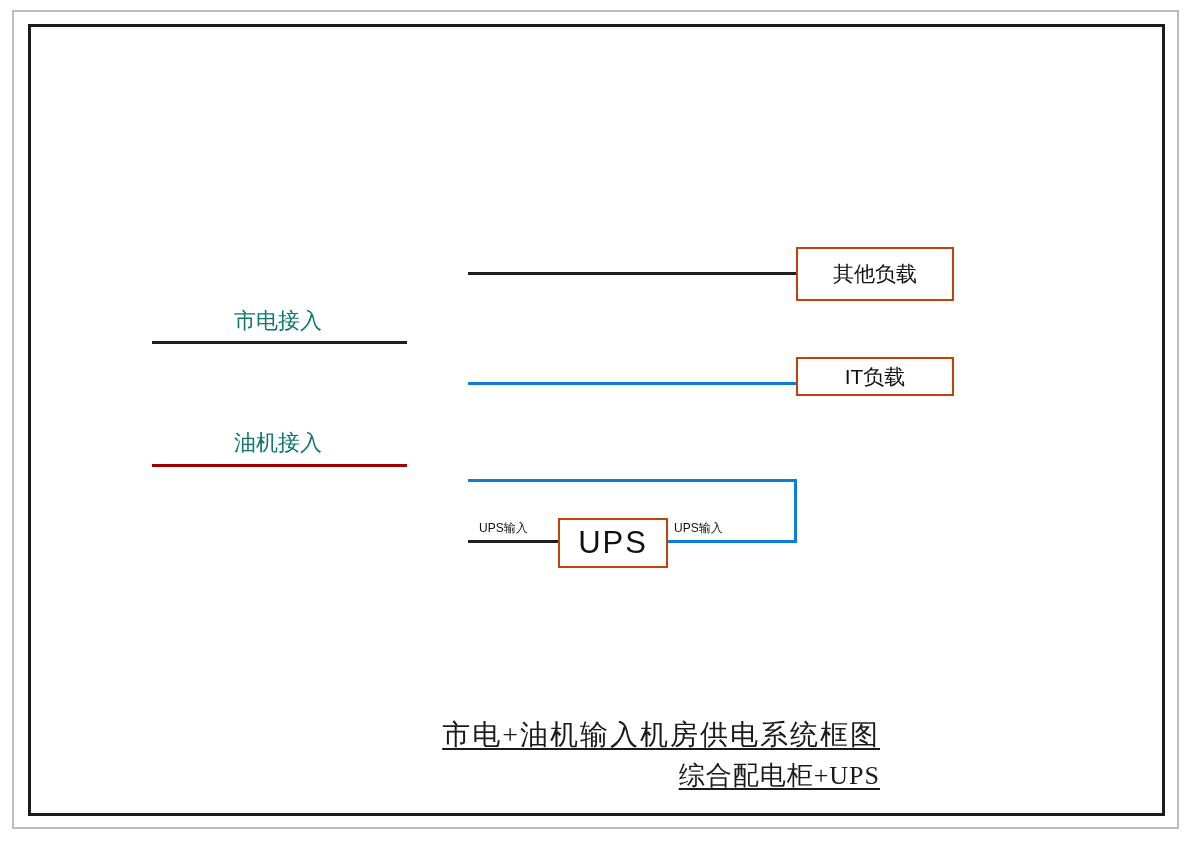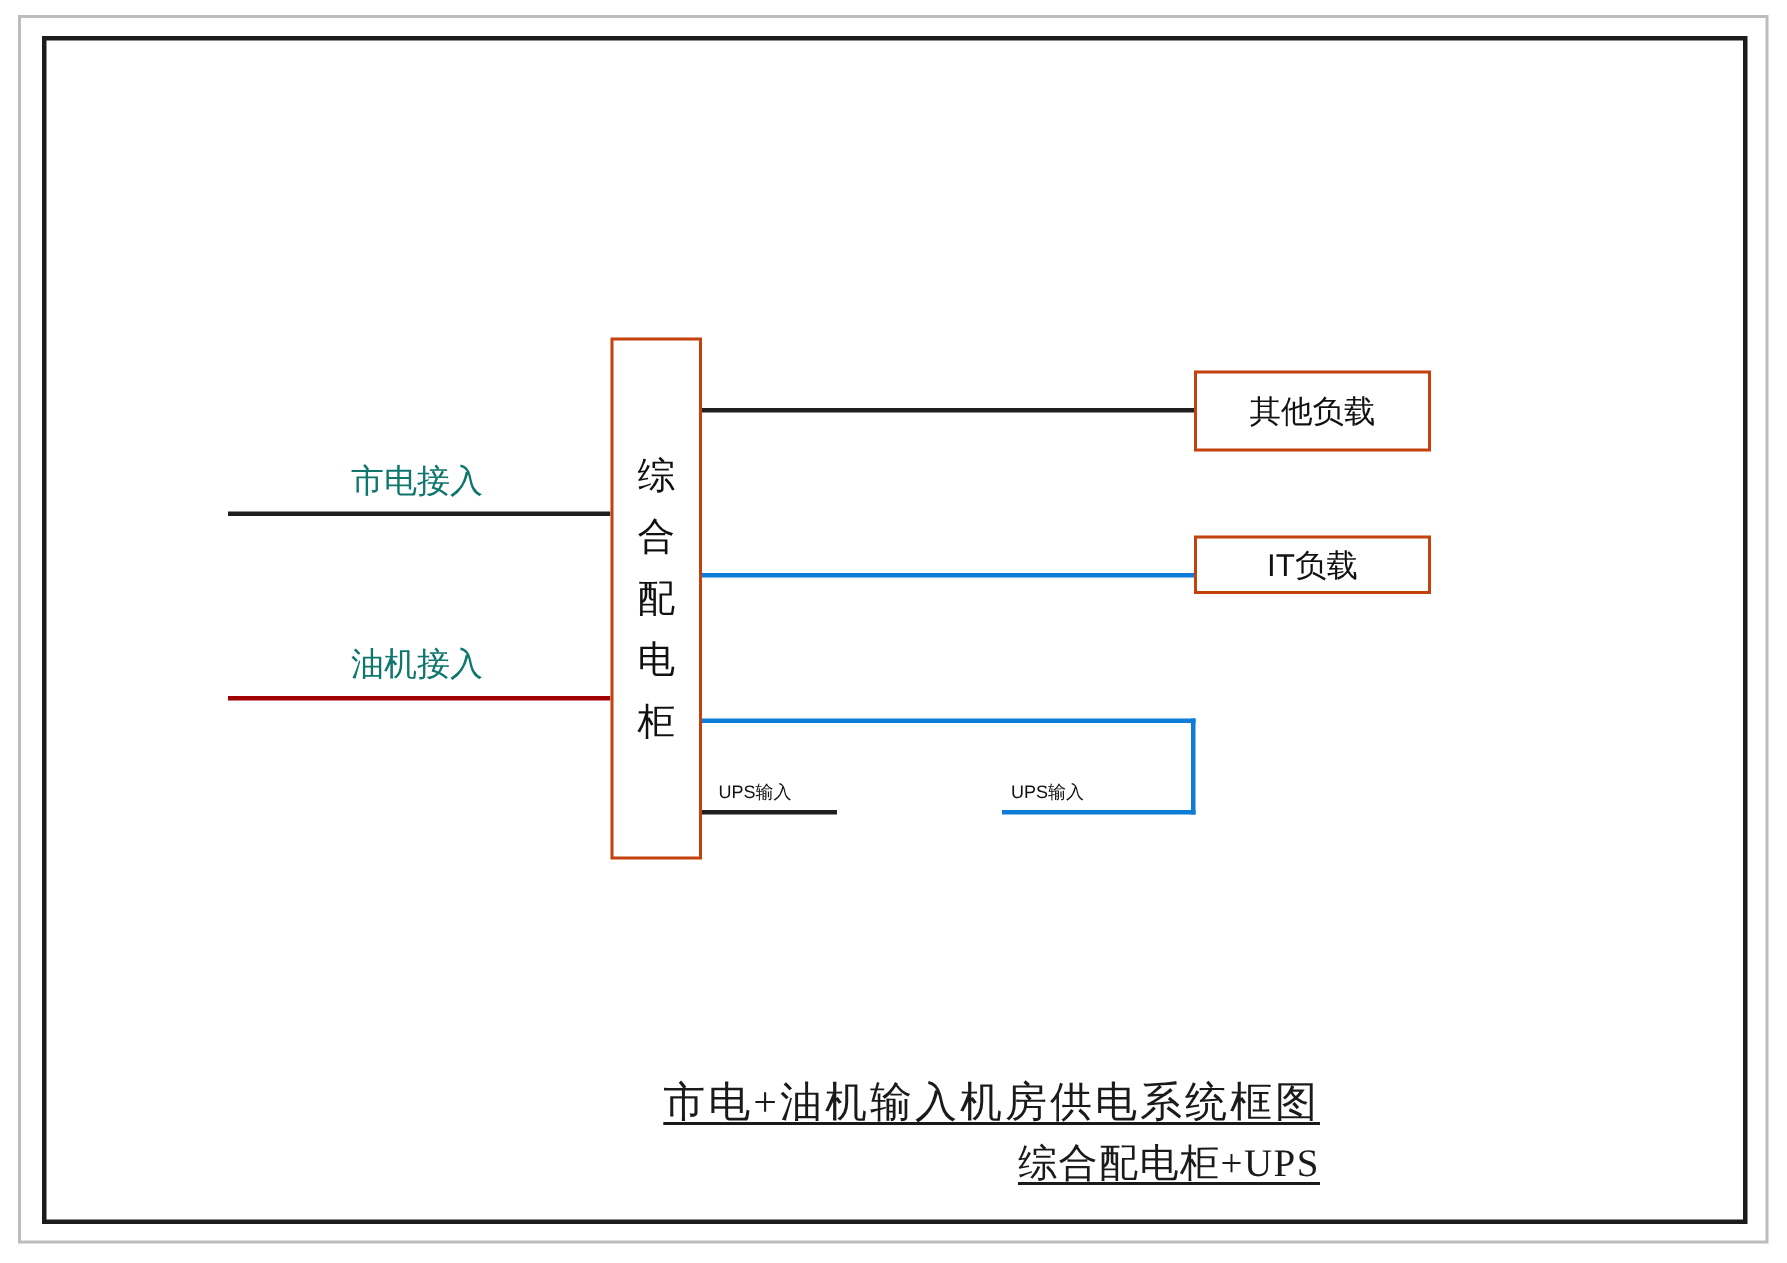--- a/index.html
+++ b/index.html
@@ -98,39 +98,39 @@
 
   <div class="abs outer-frame"></div>
   <div class="abs inner-frame"></div>
 
   <div class="abs flow-label mains-label">市电接入</div>
   <div class="abs hline line-mains" style="background: rgb(31, 31, 31);"></div>
 
   <div class="abs flow-label genset-label">油机接入</div>
   <div class="abs hline line-genset" style="background: rgb(160, 0, 0);"></div>
 
-  <div class="abs node-box cabinet-box">
-    <div class="cabinet-label">综合配电柜</div>
-  </div>
 
   <div class="abs hline line-other" style="background: rgb(31, 31, 31);"></div>
   <div class="abs node-box other-load-box">
     <span>其他负载</span>
   </div>
 
   <div class="abs hline line-itload" style="background: rgb(13, 125, 216);"></div>
   <div class="abs node-box it-load-box">
     <span>IT负载</span>
   </div>
 
   <div class="abs hline line-upsfeed" style="background: rgb(13, 125, 216);"></div>
   <div class="abs vline line-upsvert" style="background: rgb(13, 125, 216);"></div>
   <div class="abs hline line-upsout" style="background: rgb(13, 125, 216);"></div>
   <div class="abs hline line-upsin" style="background: rgb(31, 31, 31);"></div>
 
   <div class="abs small-label ups-in-label">UPS输入</div>
   <div class="abs small-label ups-out-label">UPS输入</div>
 
+  <div class="abs node-box ups-box">
+    <span>UPS</span>
+  </div>
 
   <div class="abs title-line title-1">市电+油机输入机房供电系统框图</div>
   <div class="abs title-line title-2">综合配电柜+UPS</div>
 
 </div>
 
 </body></html>

